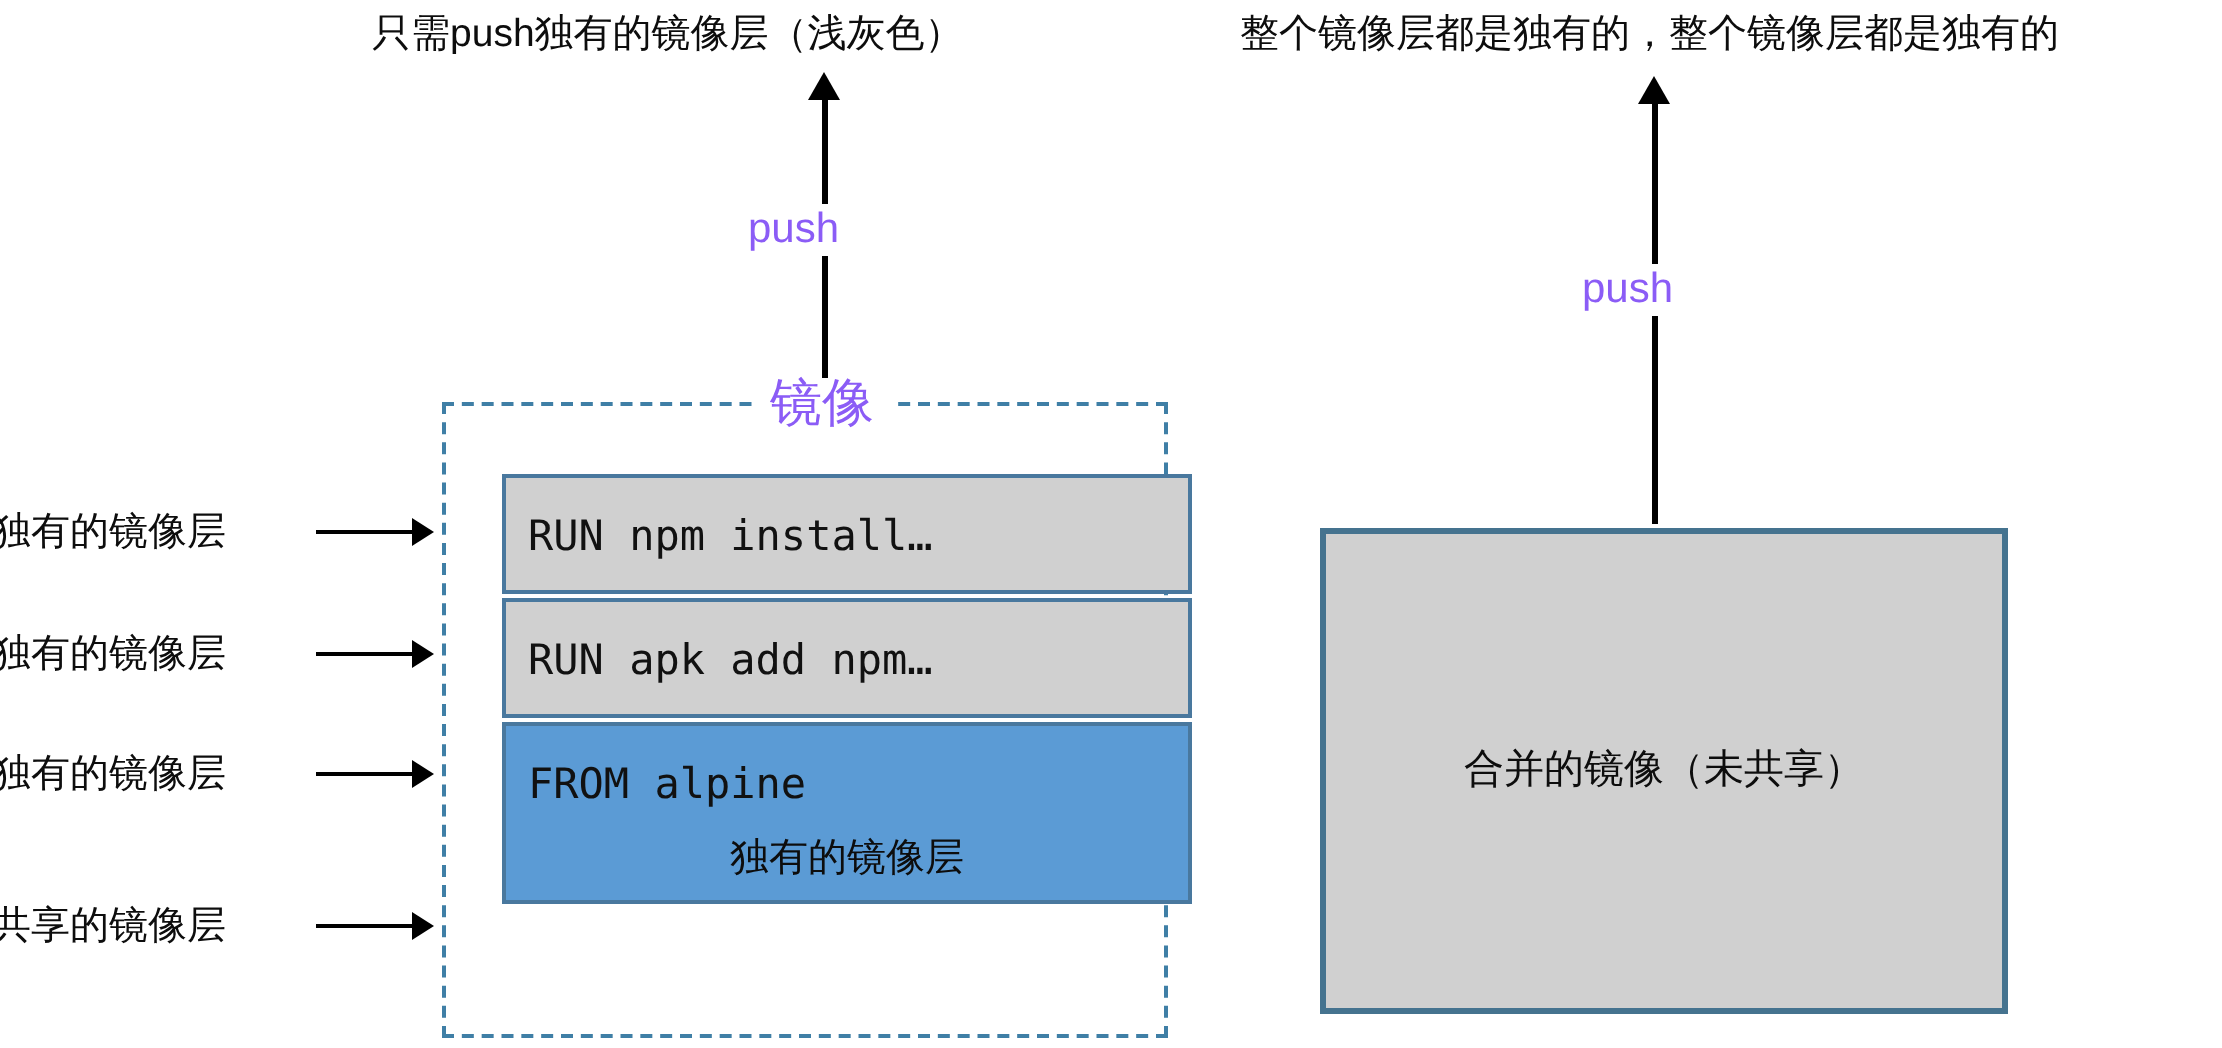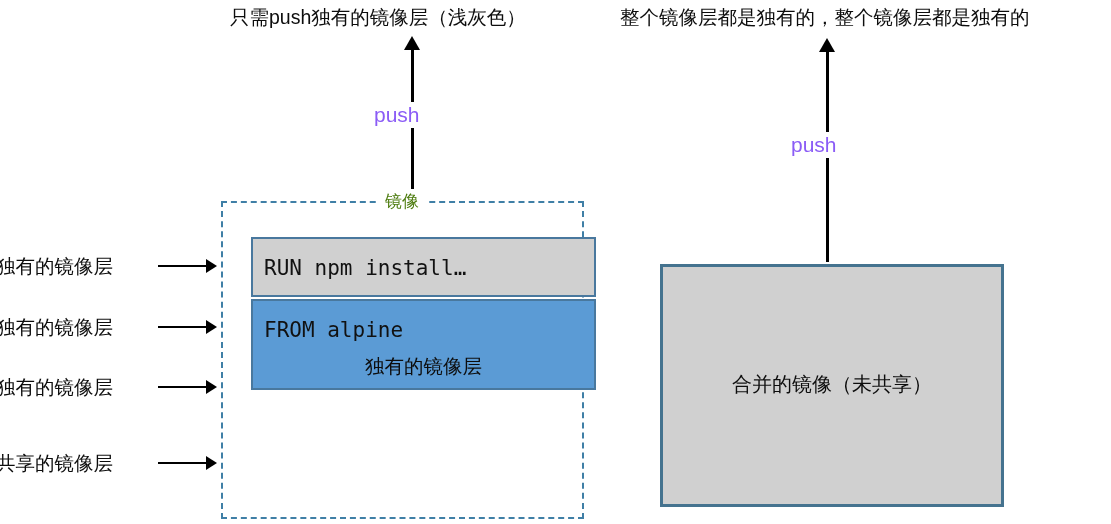--- a/index.html
+++ b/index.html
@@ -17,21 +17,21 @@
   }
 
   .caption {
     position: absolute;
     top: 4px;
     font-size: 19.5px;
     line-height: 26px;
     white-space: nowrap;
     color: #0d0d0d;
   }
-  #caption-left  { left: 186px; margin-left: 44px; }
+  #caption-left  { left: 186px; }
   #caption-right { left: 620px; }
 
   
   .vline {
     position: absolute;
     width: 3px;
     background: #000000;
   }
   .arrowhead-up {
     position: absolute;
@@ -67,26 +67,26 @@
     top: 201px;
     width: 363px;
     height: 318px;
     border: 2px dashed #3f7fa6;
     box-sizing: border-box;
   }
   #image-container-label {
     position: absolute;
     left: 376px;
     top: 189px;
-    font-size: 17px;
+    font-size: 26px;
     line-height: 25px;
     background: #ffffff;
     padding: 0 9px;
     white-space: nowrap;
-    color: #4d7c0f;
+    color: #8b5cf6;
   }
 
   
   #layer-stack {
     position: absolute;
     left: 231px;
     top: 237px;
     width: 345px;
     padding-left: 20px;
   }
@@ -203,20 +203,23 @@
 <div id="image-container"></div>
 <div id="image-container-label">镜像</div>
 
 <div id="layer-stack">
 
   <div class="layer layer-unique">
     <span class="layer-cmd">RUN npm install…</span>
   </div>
 
 
+  <div class="layer layer-unique">
+    <span class="layer-cmd">RUN apk add npm…</span>
+  </div>
 
   <div class="layer layer-base">
     <span class="layer-cmd">FROM alpine</span>
     <span class="layer-sub">独有的镜像层</span>
   </div>
 
 </div>
 
 <div class="annot" id="annot-1">
   <span class="annot-text">独有的镜像层</span>

